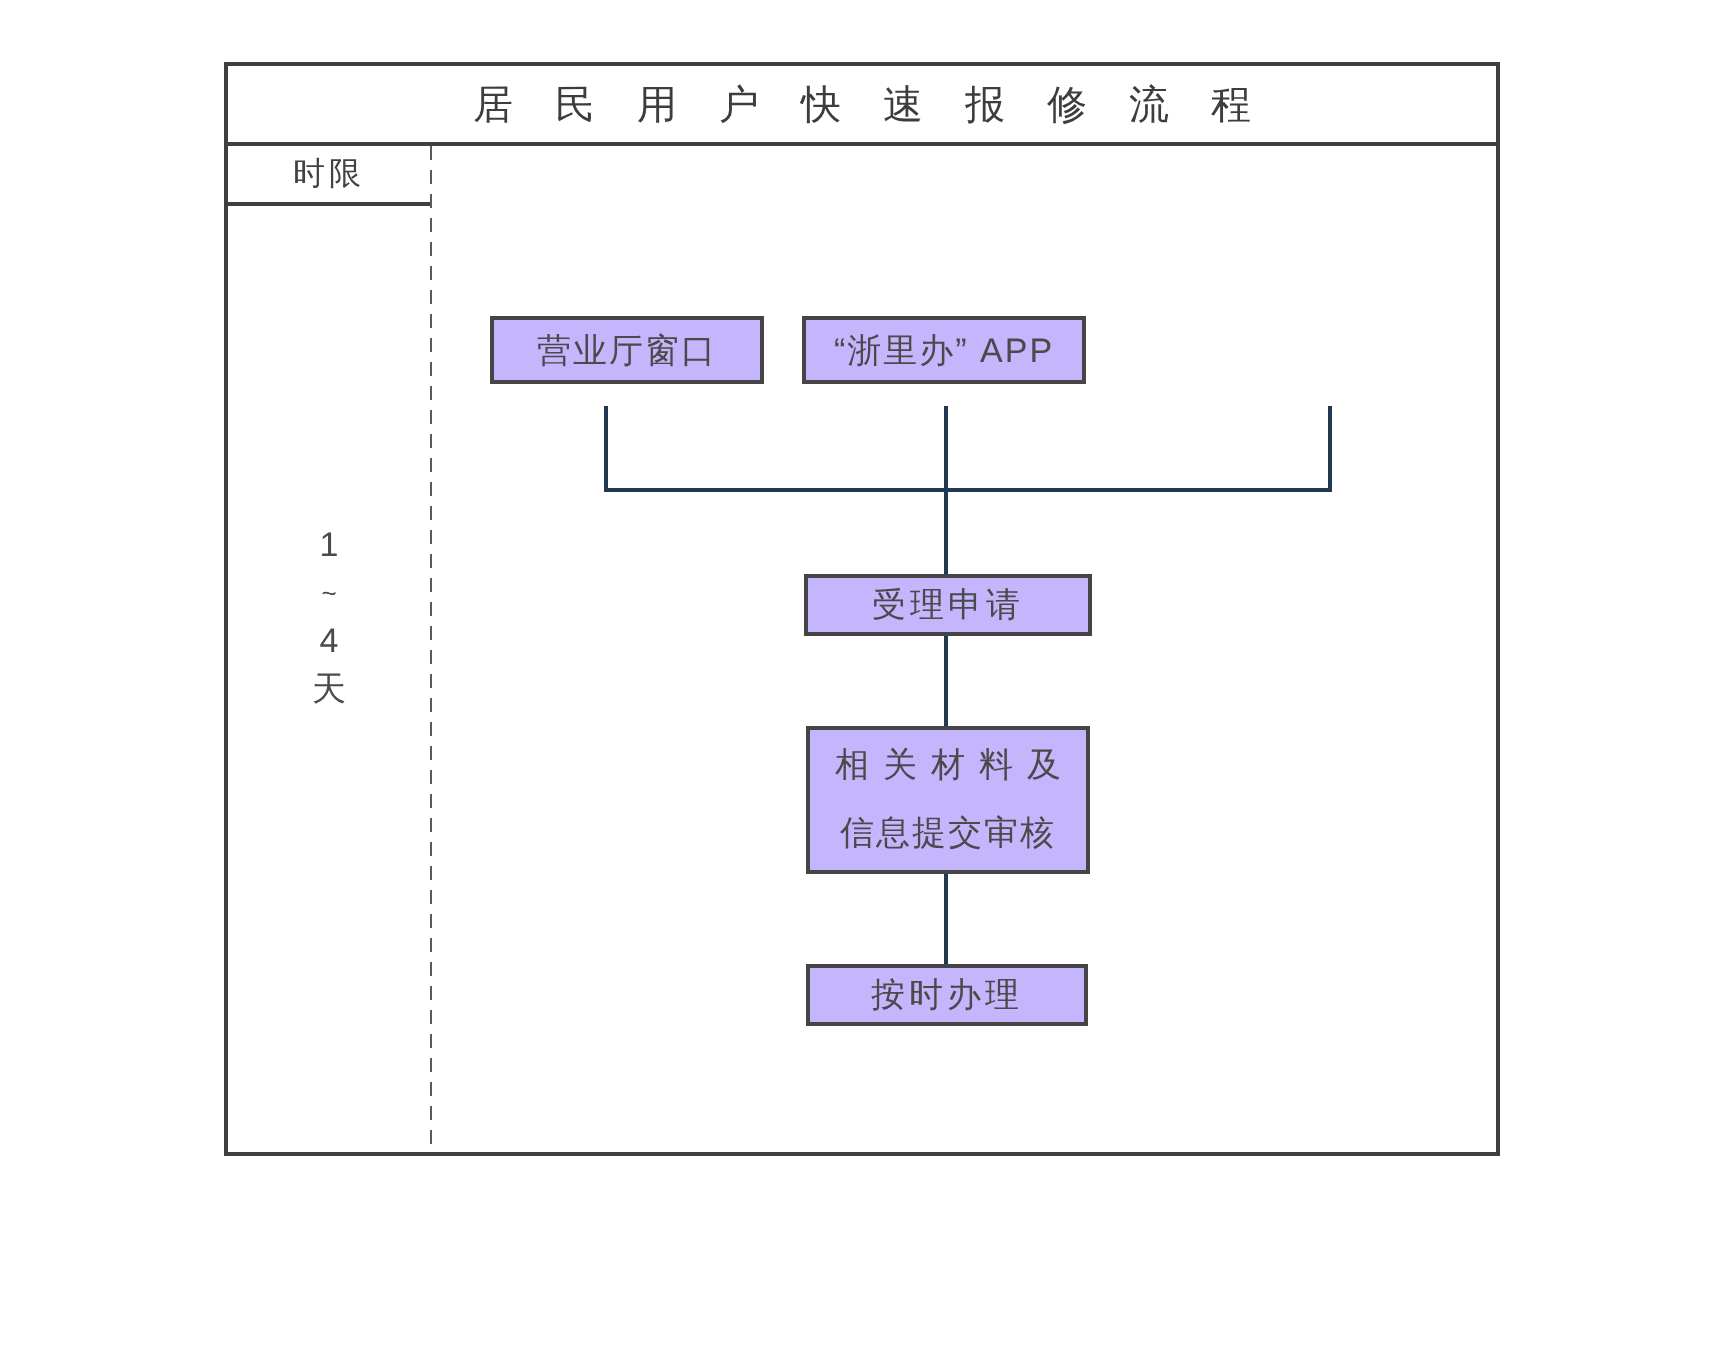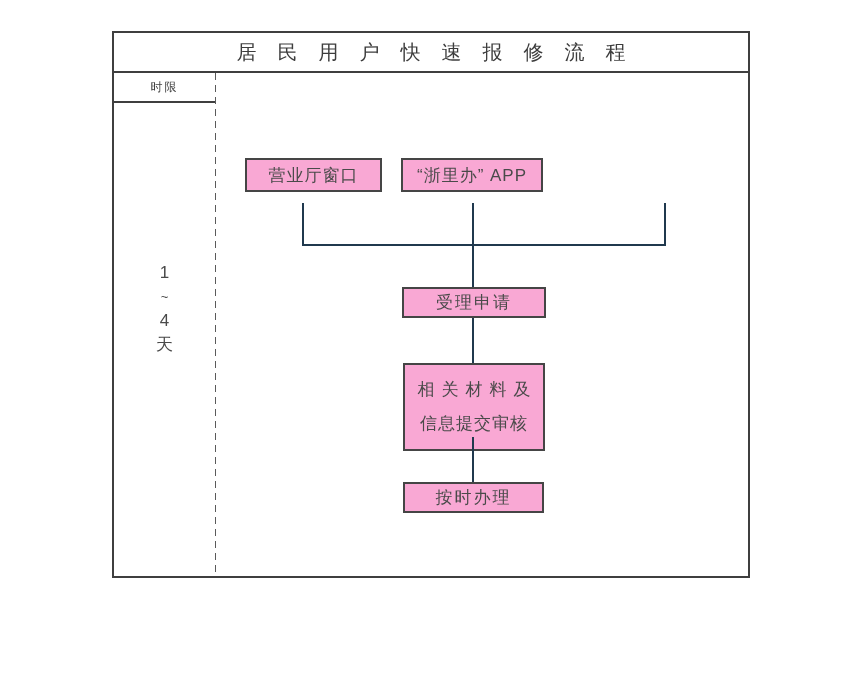--- a/index.html
+++ b/index.html
@@ -42,21 +42,21 @@
     white-space: nowrap;
   }
   .header-cell {
     position: absolute;
     top: 40px;
     height: 30px;
     border-bottom: 2px solid #3f3f3f;
     display: flex;
     align-items: center;
     justify-content: center;
-    font-size: 12px;
+    font-size: 16px;
     color: #424242;
     letter-spacing: 2px;
   }
   .header-time { left: 0; width: 101px; }
   .header-flow { left: 101px; right: 0; }
 
   .dashed-divider {
     position: absolute;
     left: 101px;
     top: 40px;
@@ -79,35 +79,35 @@
     align-items: center;
     font-size: 17px;
     line-height: 24px;
     color: #4a4a4a;
   }
   .time-label .tilde { font-size: 13px; }
 
   .flow-box {
     position: absolute;
     border: 2px solid #454545;
-    background: #f9a8d4;
+    background: #c4b5fd;
     display: flex;
     flex-direction: column;
     align-items: center;
     justify-content: center;
     font-size: 17px;
     color: #4a4a4a;
     letter-spacing: 1px;
     white-space: nowrap;
   }
   .box-channel-1 { left: 131px; top: 125px; width: 137px; height: 34px; }
   .box-channel-2 { left: 287px; top: 125px; width: 142px; height: 34px; text-align: right; }
   .box-channel-3 { left: 446px; top: 125px; width: 142px; height: 34px; }
   .box-accept    { left: 288px; top: 254px; width: 144px; height: 31px; letter-spacing: 2px; }
-  .box-materials { left: 289px; top: 330px; width: 142px; height: 88px; line-height: 34px; }
+  .box-materials { left: 289px; top: 330px; width: 142px; height: 74px; line-height: 34px; }
   .box-materials .line-spread { letter-spacing: 7px; text-indent: 7px; }
   .box-materials .line-tight  { letter-spacing: 1px; }
   .box-handle    { left: 289px; top: 449px; width: 141px; height: 31px; letter-spacing: 2px; }
 
   .connector {
     position: absolute;
     background: #20394e;
   }
   .c-stub-left   { left: 188px; top: 170px; width: 2px; height: 42px; }
   .c-stub-center { left: 358px; top: 170px; width: 2px; height: 42px; }

